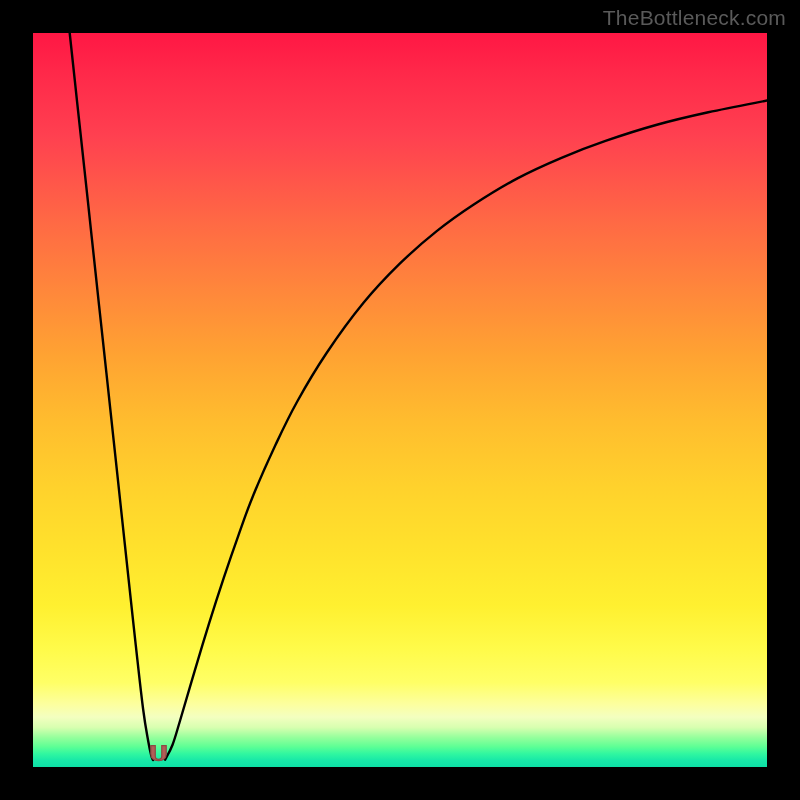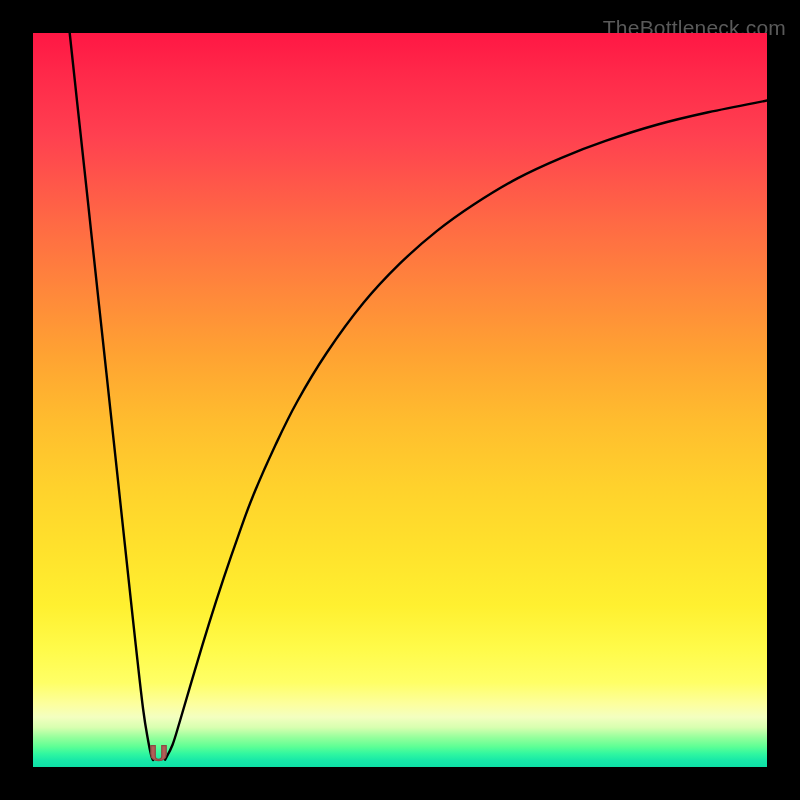--- a/index.html
+++ b/index.html
@@ -54,21 +54,21 @@
     );
   }
   .svg-layer {
     position: absolute;
     inset: 0;
     width: 734px;
     height: 734px;
   }
   .watermark {
     position: absolute;
-    top: 16px;
+    top: 6px;
     right: 14px;
     color: #5a5a5a;
     font-size: 21px;
     font-weight: 500;
     letter-spacing: 0.2px;
     user-select: none;
   }
 </style>
 </head>
 <body>

